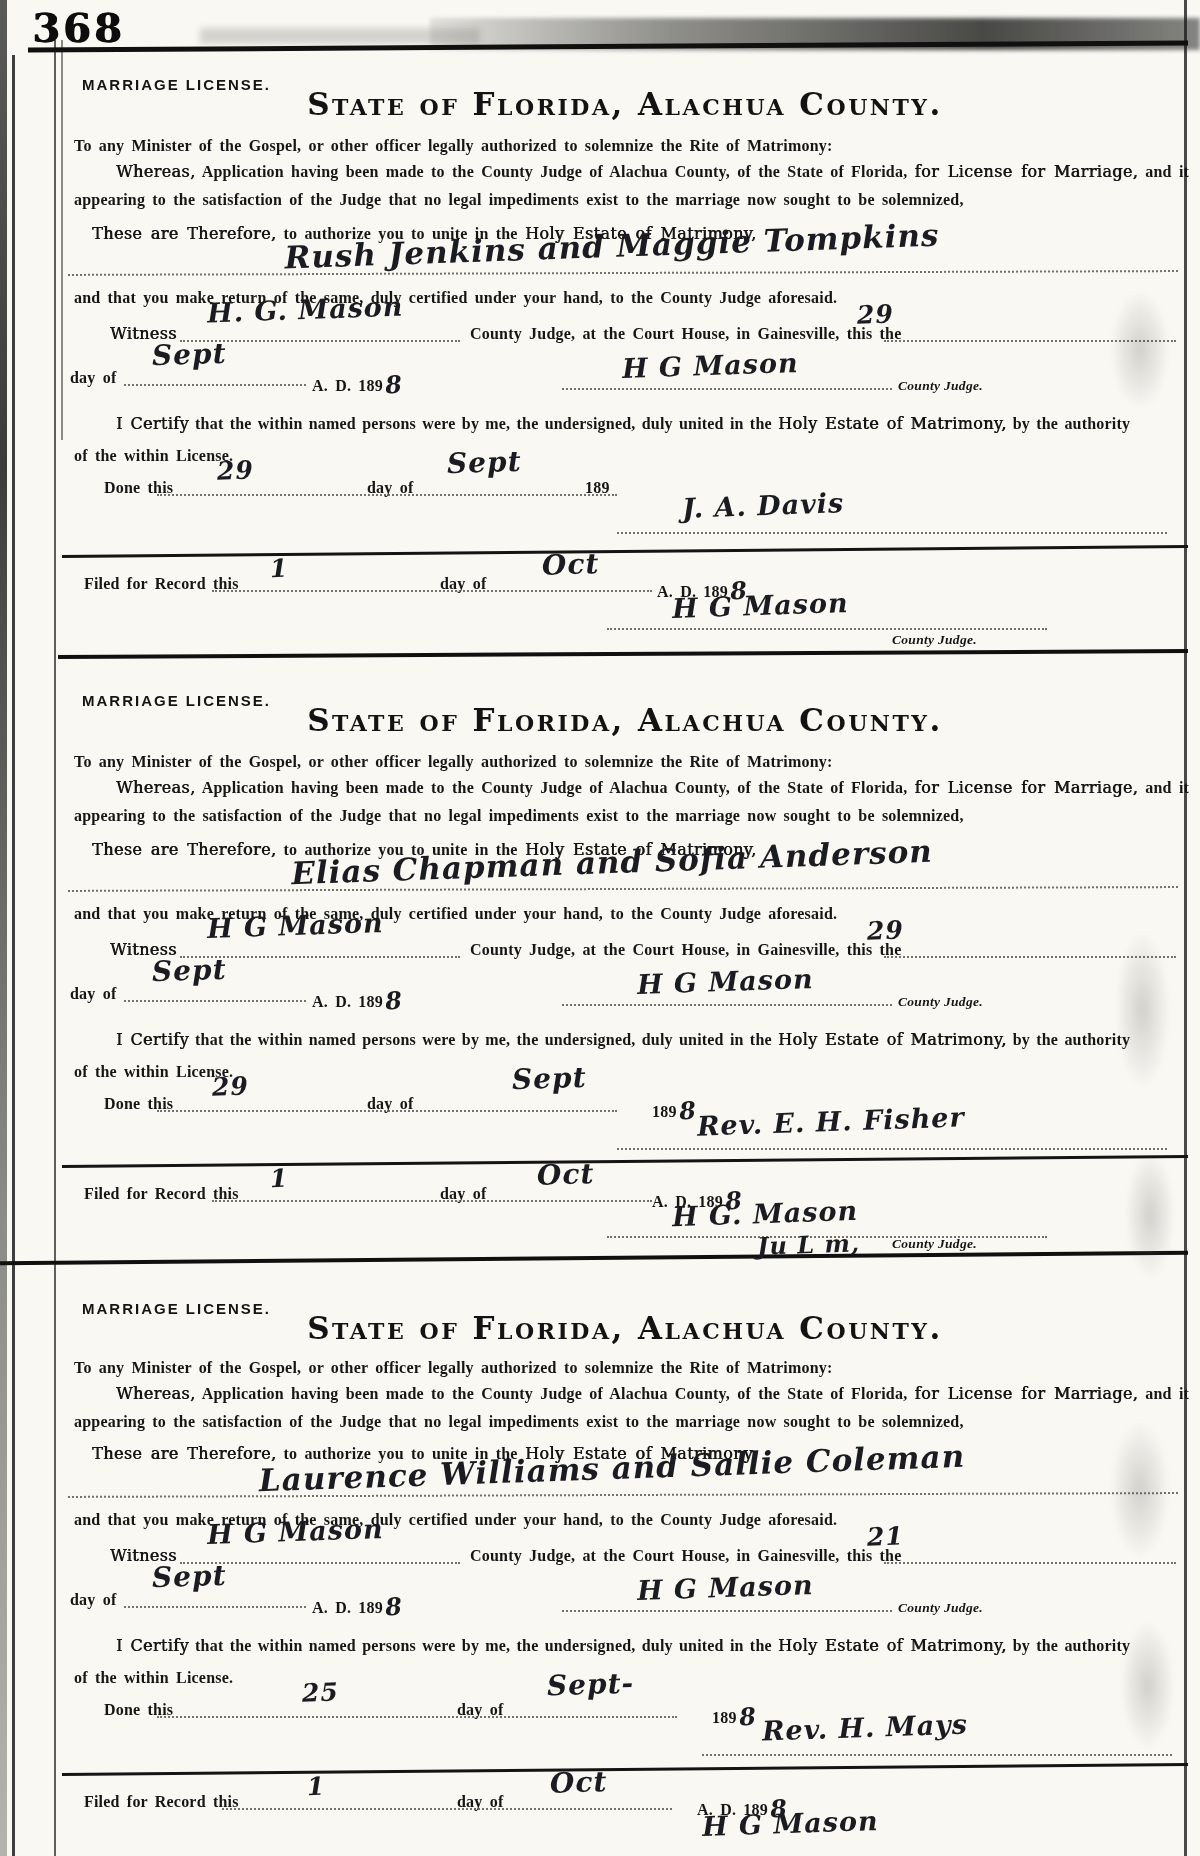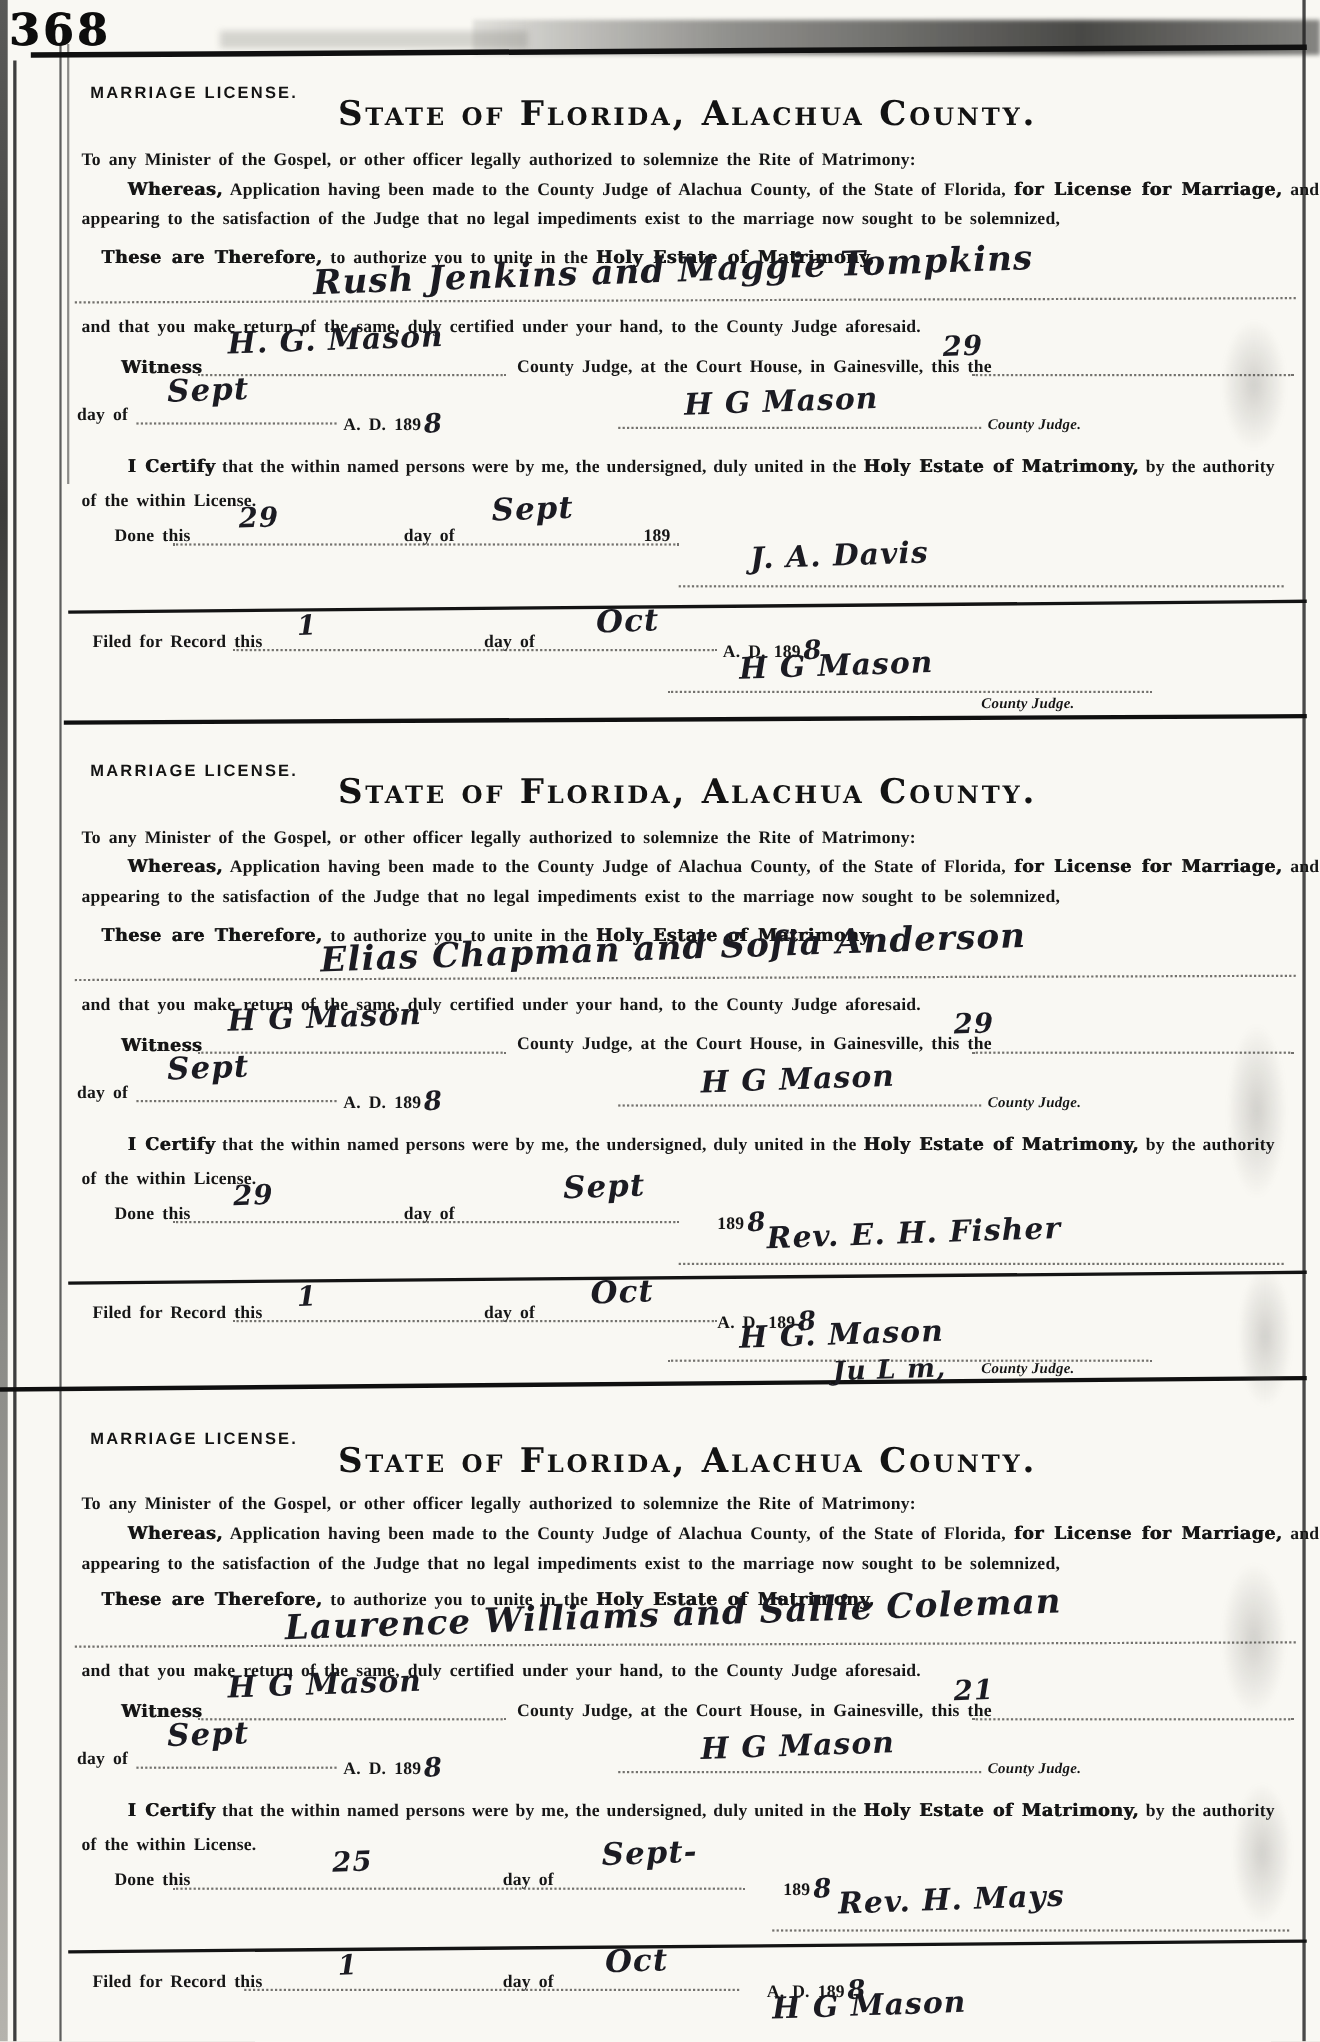--- a/index.html
+++ b/index.html
@@ -10,29 +10,29 @@
     background:linear-gradient(180deg,#5a5a58,#3c3c3a 25%,#8a8a86 65%,#b5b3ad);}
   .vline{position:absolute;background:#1d1d1d;}
   .top-smudge{position:absolute;left:430px;top:18px;width:770px;height:32px;
     background:linear-gradient(to right,rgba(90,90,88,.15),rgba(60,60,58,.55) 30%,rgba(28,28,26,.8) 72%,rgba(70,70,68,.65));
     filter:blur(2px);}
   .top-smudge2{position:absolute;left:200px;top:28px;width:280px;height:16px;
     background:rgba(120,118,112,.28);filter:blur(3px);}
   .smudge{position:absolute;background:radial-gradient(ellipse at center,rgba(110,108,104,.28),rgba(110,108,104,0) 70%);filter:blur(2px);}
   .hrule{position:absolute;background:#101010;}
   .page-num{position:absolute;left:8px;top:4px;font:700 40px "DejaVu Serif",serif;
-    letter-spacing:3px;color:#0d0d0d;text-shadow:1px 0 0 #0d0d0d;}
+    letter-spacing:3px;color:#0d0d0d;text-shadow:1px 0 0 #0d0d0d;padding-left:24px;}
   
   .license{position:absolute;left:62px;width:1126px;}
   .ml-label{position:absolute;font:700 15px "Liberation Sans",sans-serif;letter-spacing:2px;color:#141414;}
   .title{position:absolute;left:0;width:100%;text-align:center;
     font:700 31px "DejaVu Serif",serif;font-variant:small-caps;letter-spacing:2.5px;color:#131313;}
   .row{position:absolute;font:700 16px/1.25 "Liberation Serif",serif;white-space:nowrap;
     word-spacing:3px;letter-spacing:.2px;color:#161616;}
-  .bl{font-family:"DejaVu Serif",serif;font-weight:700;text-shadow:.6px 0 0 currentColor;letter-spacing:.4px;}
+  .bl{font-family:"DejaVu Serif",serif;font-weight:400;text-shadow:.6px 0 0 currentColor;letter-spacing:.4px;}
   .cj{position:absolute;font:700 italic 13.5px "Liberation Serif",serif;letter-spacing:.3px;color:#151515;}
   .hw{position:absolute;font:600 italic 28px "DejaVu Serif",serif;color:#1b1b22;
     transform:rotate(-2deg);white-space:nowrap;letter-spacing:1px;}
   .hw.names{font-size:31px;text-align:center;}
   .hw.sig{font-size:27px;}
   .hw.num{font-size:25px;}
   .yd{display:inline-block;font:600 italic 24px "DejaVu Serif",serif;color:#1b1b22;
     transform:rotate(-4deg) translateY(2px);margin-left:2px;}
   .dots{position:absolute;height:0;border-bottom:2px dotted rgba(70,68,64,.75);}
   .thin-rule{position:absolute;left:0;width:100%;height:3px;background:#141414;transform:rotate(-.5deg);}

